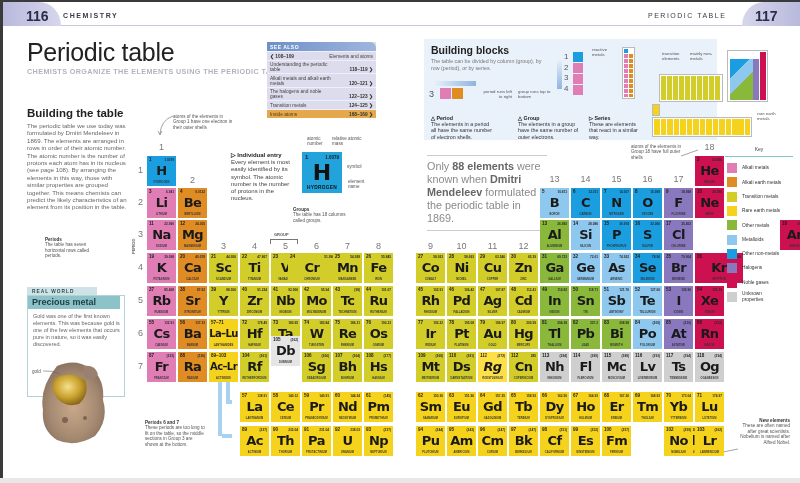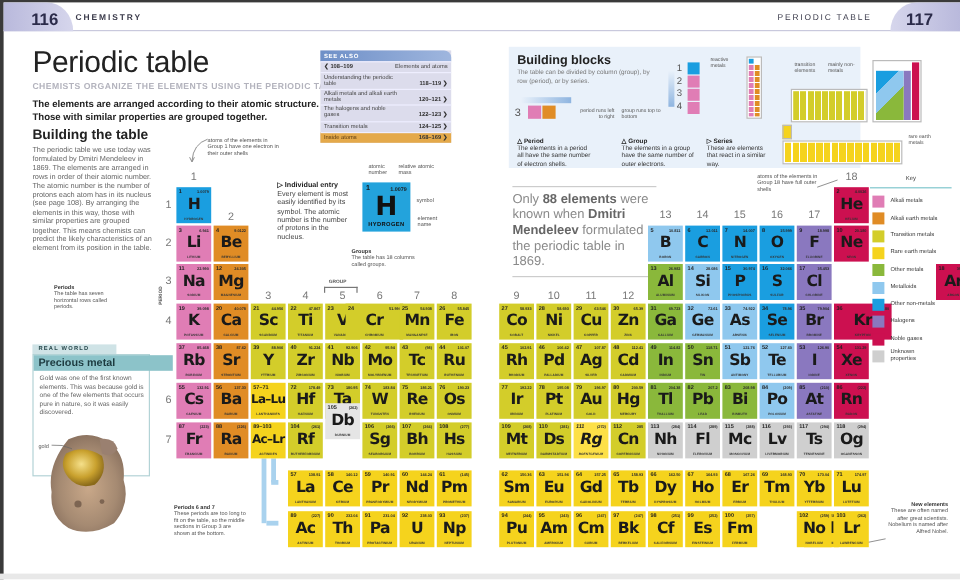--- a/index.html
+++ b/index.html
@@ -74,21 +74,21 @@
   
   .key { position: absolute; left: 720px; top: 146px; width: 78px; }
   .key-title { font-size: 5px; color: #444; text-align: center; padding-bottom: 4px; border-bottom: 1px solid #7fc6cc; margin: 0 5px 4px 5px; }
   .key-item { display: flex; align-items: center; height: 14.3px; }
   .key-sw { width: 10px; height: 10px; margin-left: 7px; margin-right: 5px; flex: none; }
   .key-lbl { font-size: 4.8px; color: #333; line-height: 5.5px; }
 
   
   .rw-tab { position: absolute; left: 27px; top: 287px; width: 70px; height: 8px; background: #cfe3e6; font-size: 4.8px; font-weight: bold; color: #2a4a4e; letter-spacing: 1px; padding: 1.5px 0 0 5px; }
   .rw-box { position: absolute; left: 27px; top: 295px; width: 98px; height: 102px; border: 1px solid #b3d3d6; background: #fff; }
-  .rw-head { position: absolute; left: 0; top: 0; width: 116px; height: 13px; background: #8cc3c9; font-size: 9px; font-weight: bold; color: #1d3b40; padding: 1px 0 0 4px; }
+  .rw-head { position: absolute; left: 0; top: 0; width: 92px; height: 13px; background: #8cc3c9; font-size: 9px; font-weight: bold; color: #1d3b40; padding: 1px 0 0 4px; }
   .rw-text { position: absolute; left: 5px; top: 17px; width: 88px; font-size: 5.5px; line-height: 7px; color: #666; }
   .gold-nugget { position: absolute; left: 35px; top: 360px; width: 75px; height: 85px; }
 
   .arrow-line { position: absolute; }
   .connector { position: absolute; background: #a9d2ee; }
 </style>
 </head>
 <body>
 
 <div id="spread">
@@ -99,21 +99,20 @@
   <div class="hdr-band hdr-right"></div>
   <div class="folio-tab-l"></div>
   <div class="folio-tab-r"></div>
   <div class="folio-num folio-l">116</div>
   <div class="running-head rh-l">CHEMISTRY</div>
   <div class="running-head rh-r">PERIODIC TABLE</div>
   <div class="folio-num folio-r">117</div>
 
   <div class="title">Periodic table</div>
   <div class="subtitle">CHEMISTS ORGANIZE THE ELEMENTS USING THE PERIODIC TABLE.</div>
-  <div class="intro">The elements are arranged according to their atomic structure. Those with similar properties are grouped together.</div>
   <div class="h2">Building the table</div>
   <div class="body-text">The periodic table we use today was formulated by Dmitri Mendeleev in 1869. The elements are arranged in rows in order of their atomic number. The atomic number is the number of protons each atom has in its nucleus (see page 108). By arranging the elements in this way, those with similar properties are grouped together. This means chemists can predict the likely characteristics of an element from its position in the table.</div>
 
   <div class="see-also">
     <div class="sa-head">SEE ALSO</div>
     <div id="sa-rows">
         <div class="sa-row">
           <span class="sa-pages">❮ 108–109</span>
           <span style="text-align: right;">Elements and atoms</span>
         </div>

